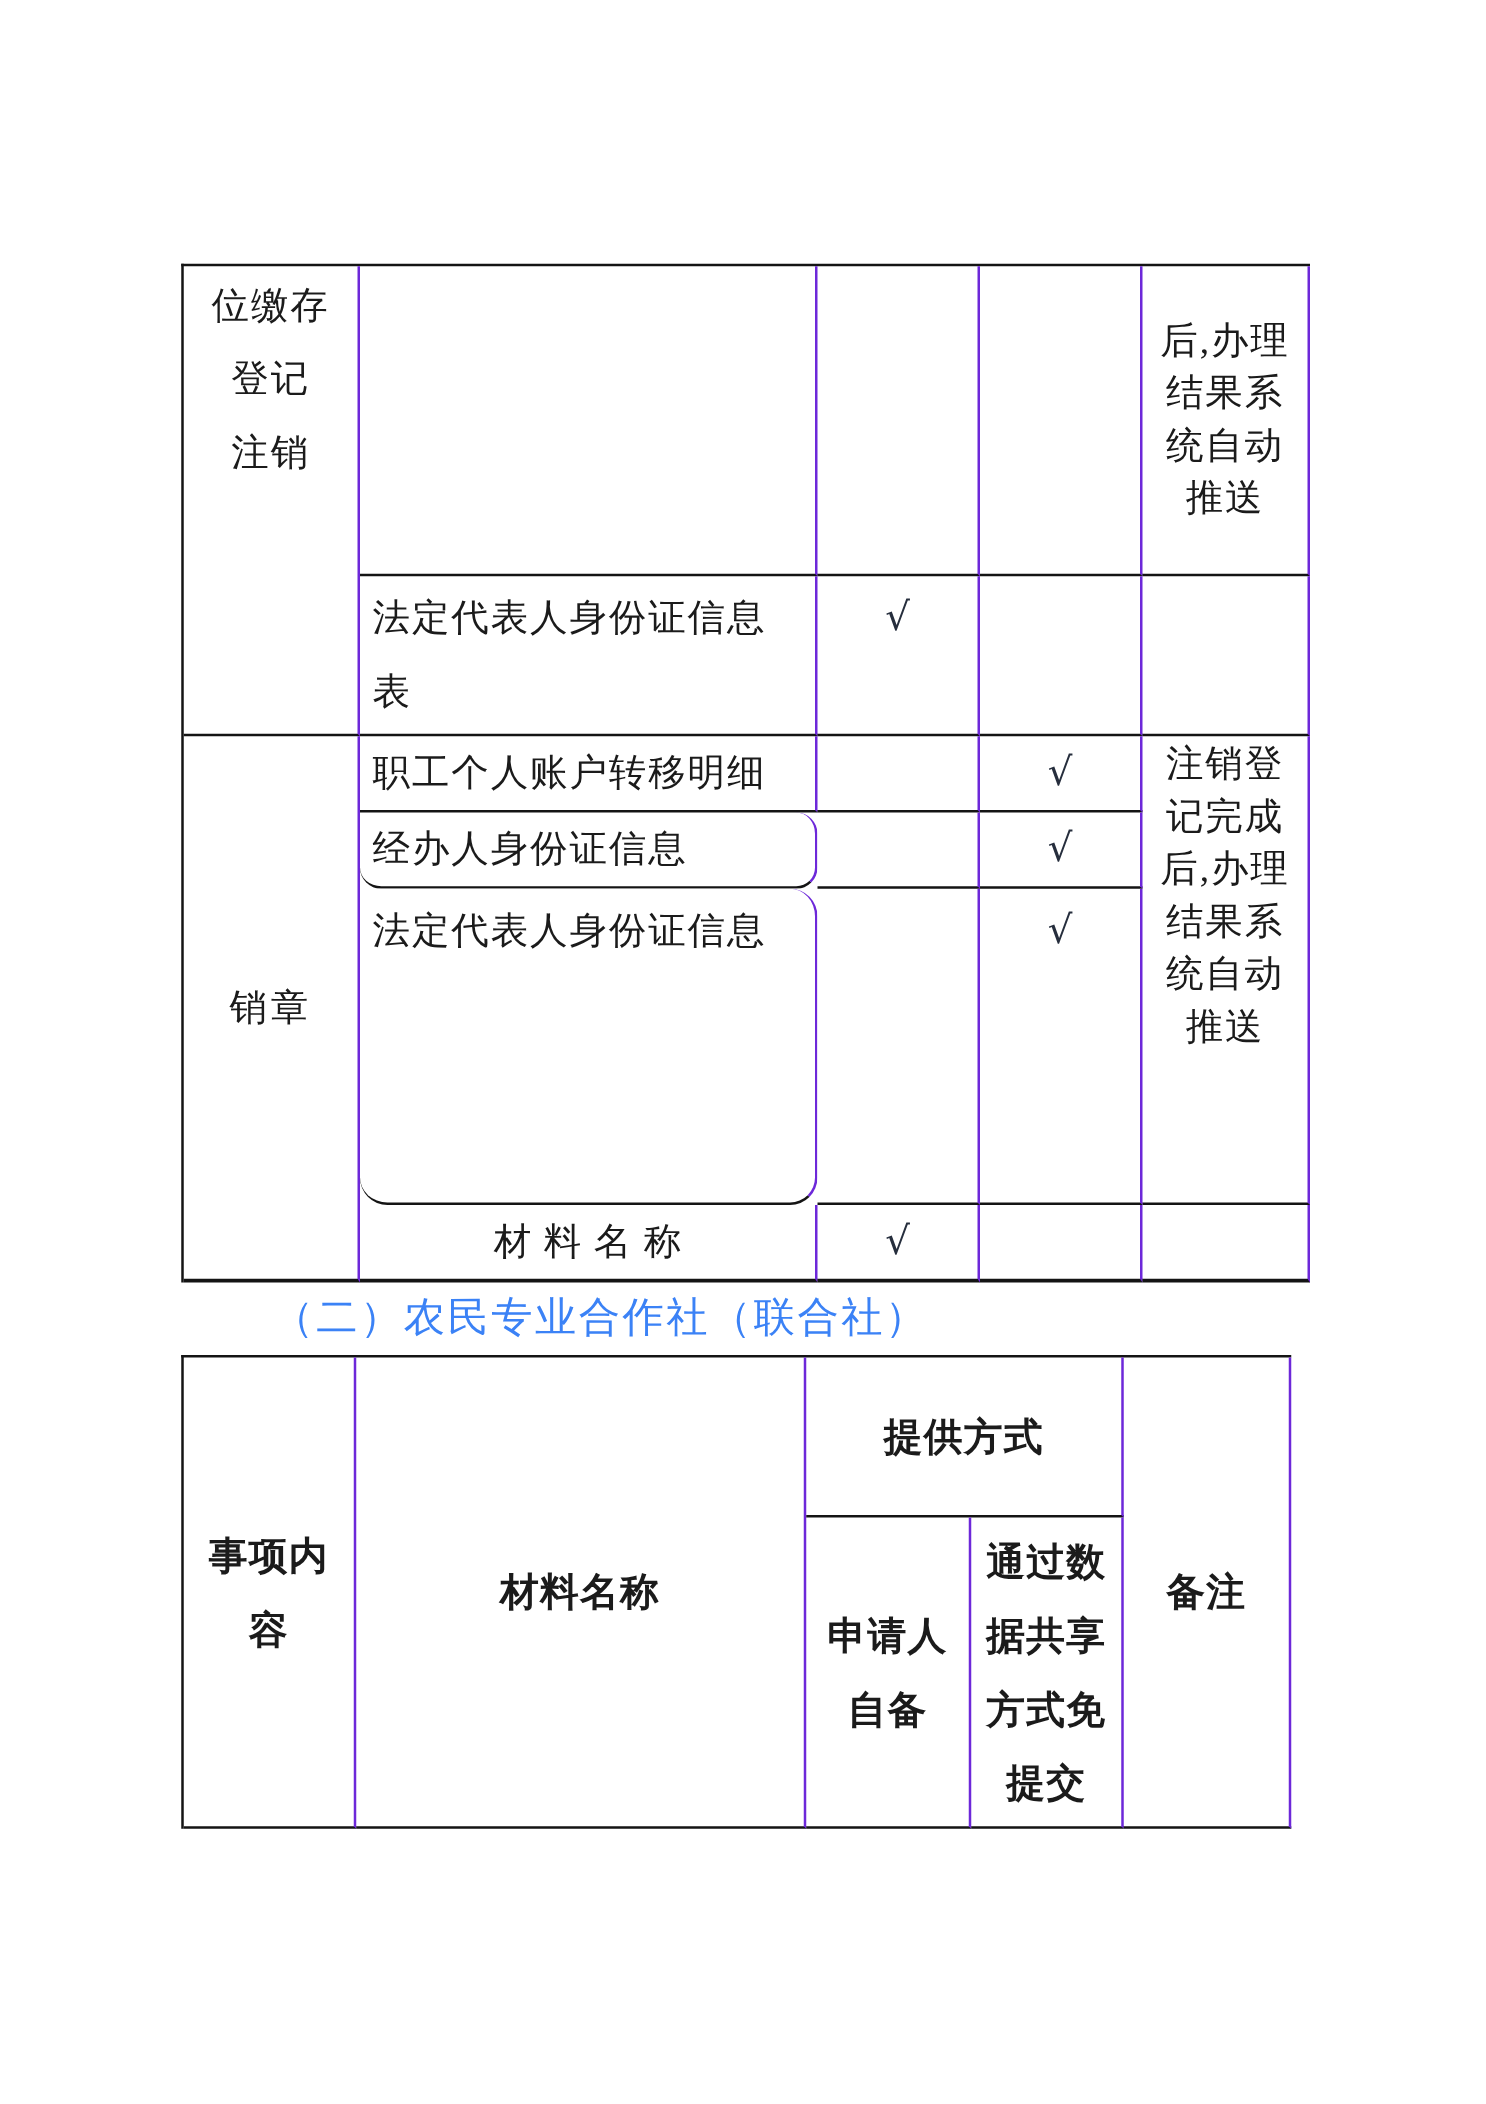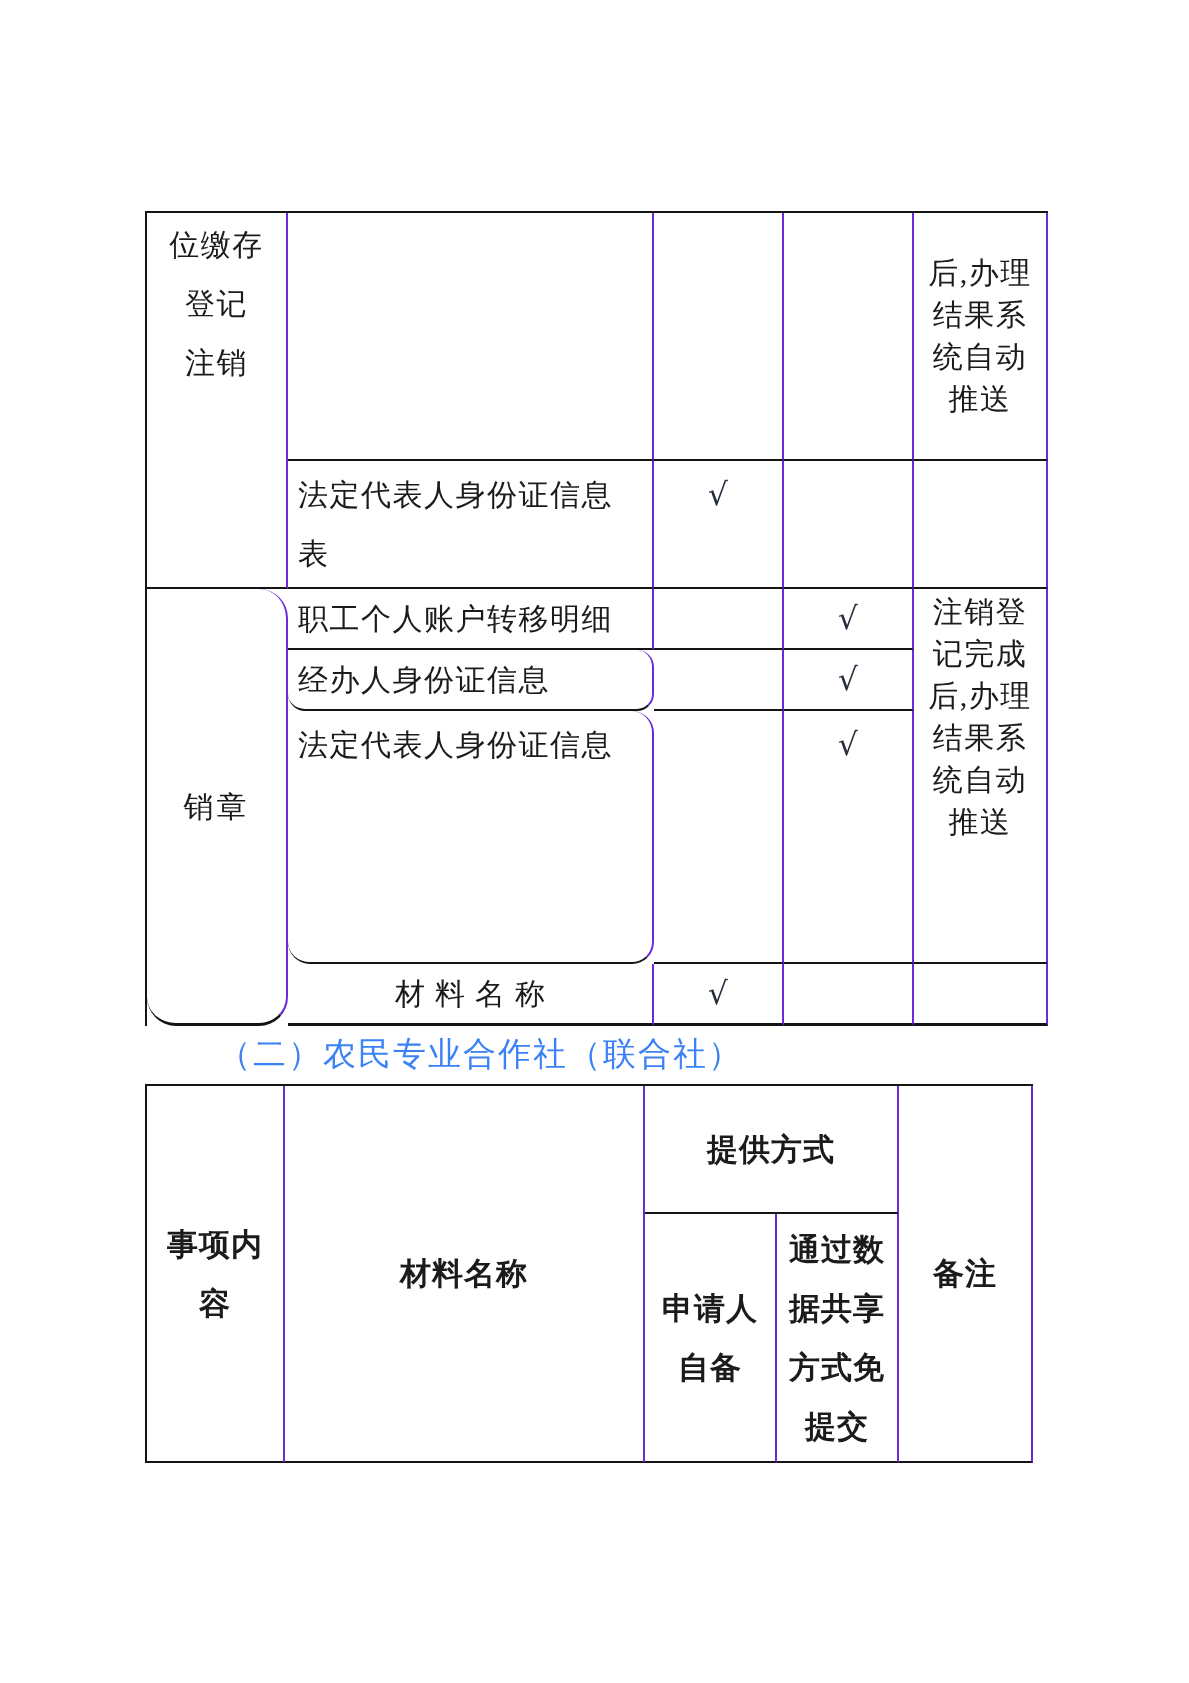--- a/index.html
+++ b/index.html
@@ -79,21 +79,21 @@
 <body>
 
 <div class="page">
 
   <div class="tbl" id="table1">
 
     <div class="c topal t1-col1a">位缴存
 登记
 注销</div>
 
-    <div class="c t1-col1b thickb" style="letter-spacing:3px;border-radius:29px;">销章</div>
+    <div class="c t1-col1b thickb" style="letter-spacing:3px;">销章</div>
 
     <div class="c t1-matA"></div>
     <div class="c t1-chk1A"></div>
     <div class="c t1-chk2A"></div>
     <div class="c rem t1-remA">后,办理
 结果系
 统自动
 推送</div>
 
     <div class="c left t1-matB">法定代表人身份证信息

